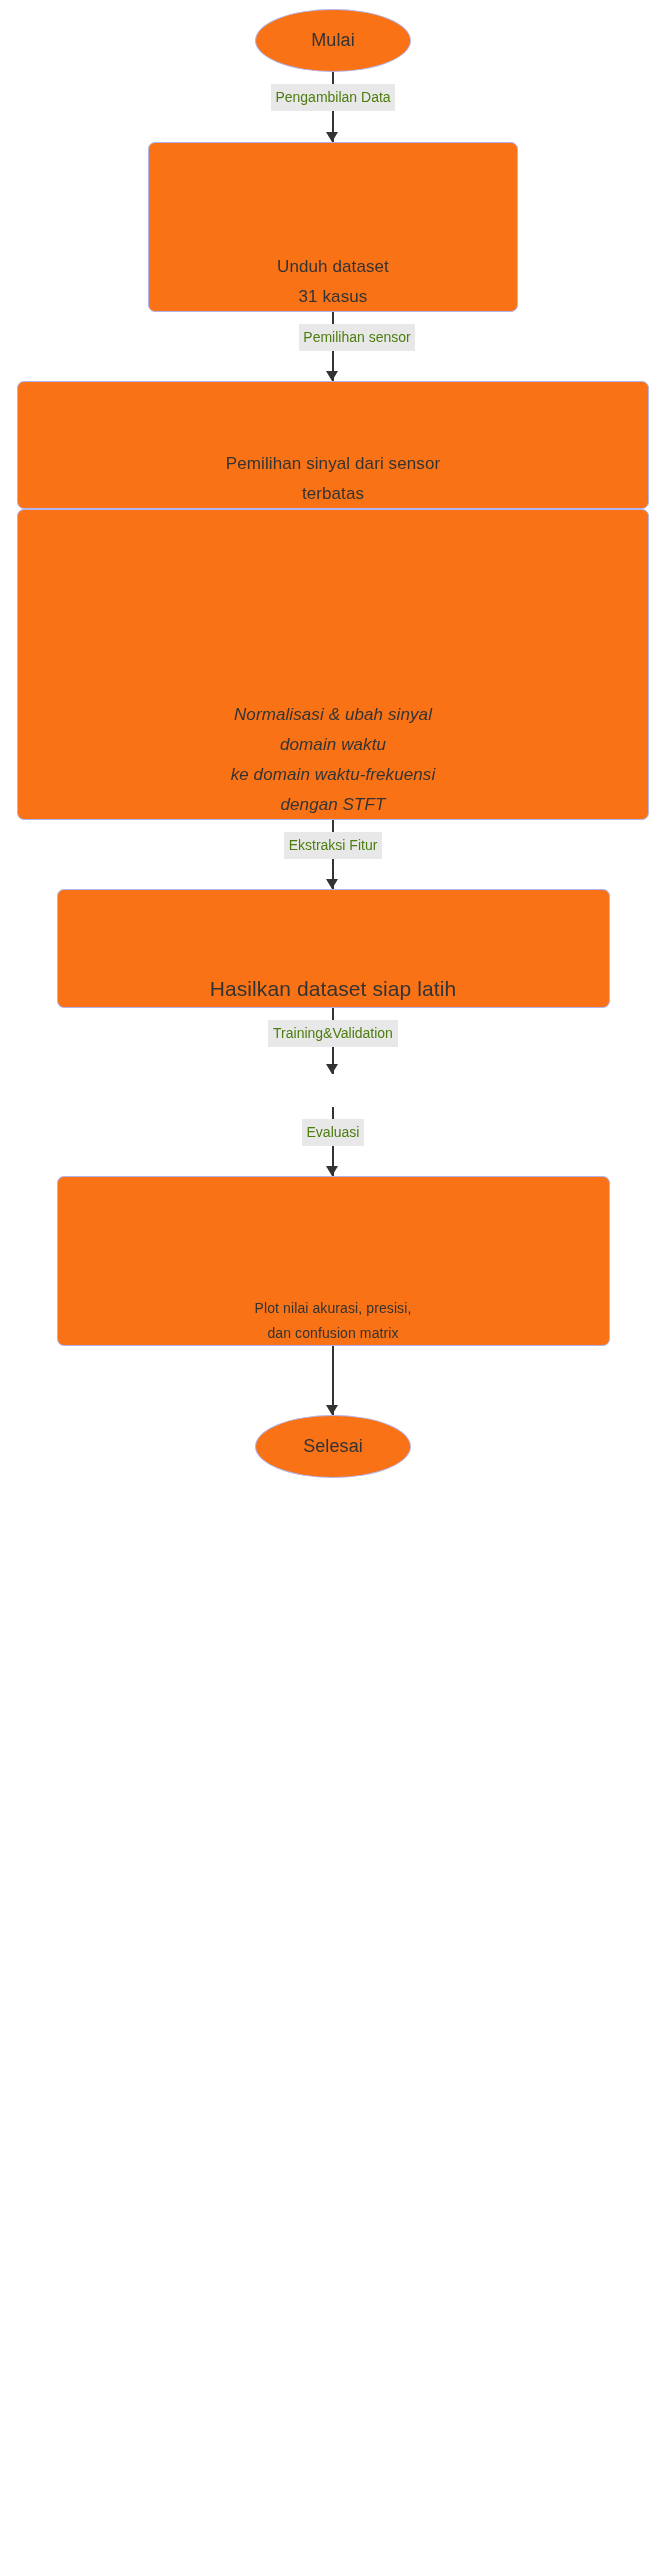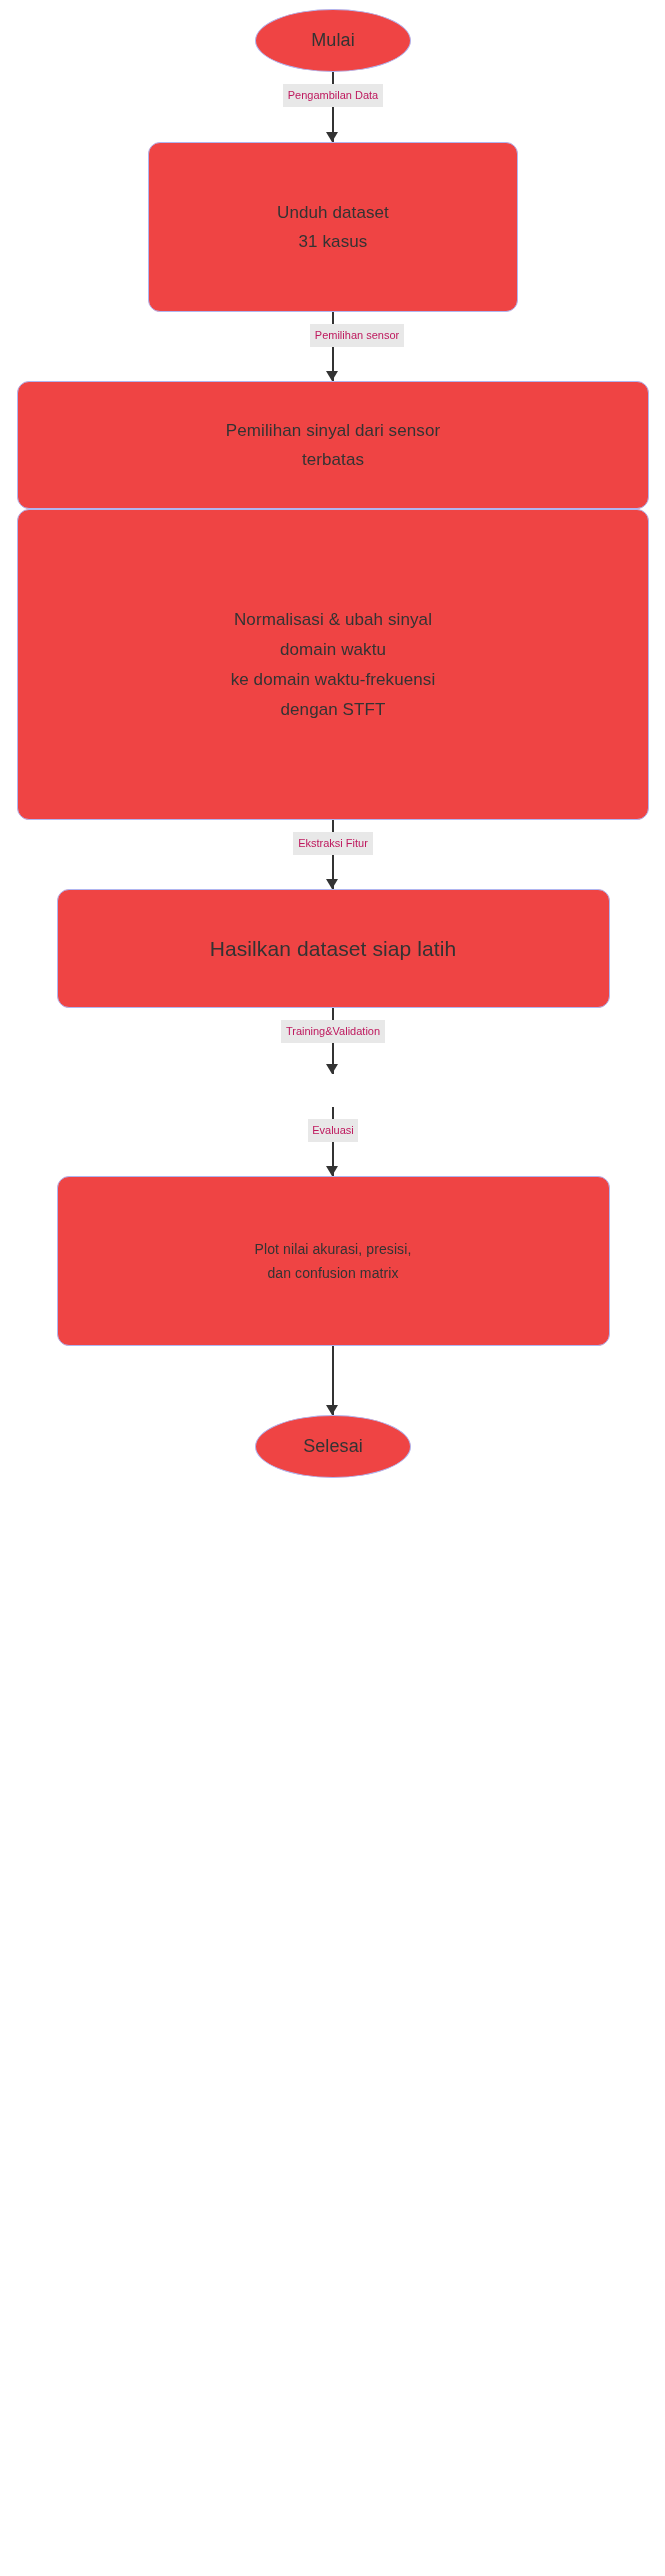--- a/index.html
+++ b/index.html
@@ -24,36 +24,37 @@
     top: 0;
     width: 666px;
     display: flex;
     flex-direction: column;
     align-items: center;
   }
 
   
   .node {
     box-sizing: border-box;
-    background: #ef4444;
+    background: #f97316;
     border: 1.3px solid #b0b5f0;
     color: #333333;
     display: flex;
     align-items: center;
     justify-content: center;
     text-align: center;
     line-height: 1.75;
     font-size: 17px;
     letter-spacing: 0.1px;
   }
   .node-terminal {
     border-radius: 50%;
   }
   .node-process {
-    border-radius: 12px;
+    border-radius: 7px;
+    align-items: flex-end;
   }
   .node-inner {
     padding: 0 9.4px;
     white-space: pre-line;
   }
 
   
   .edge {
     position: relative;
     width: 666px;
@@ -79,22 +80,22 @@
     width: 0;
     height: 0;
     border-left: 6.7px solid transparent;
     border-right: 6.7px solid transparent;
     border-top: 10.7px solid #333333;
   }
   .edge-label {
     position: relative;
     z-index: 2;
     background: #e8e8e8;
-    color: #be185d;
-    font-size: 11px;
+    color: #4d7c0f;
+    font-size: 14px;
     line-height: 1.35;
     padding: 3.4px 4.7px 4px 4.7px;
     white-space: nowrap;
   }
   .edge-spacer-top { height: 12px; }
 </style>
 </head>
 <body>
 
 <div id="flow-root">
@@ -122,21 +123,21 @@
       <div class="edge-label">Pemilihan sensor</div>
       <div class="edge-arrow"></div>
     </div>
 
     <div class="node node-process" style="width:632px;height:128px;font-size:17px;">
       <span class="node-inner">Pemilihan sinyal dari sensor
 terbatas</span>
     </div>
 
 
-    <div class="node node-process" style="width:632px;height:311px;font-size:17px;">
+    <div class="node node-process" style="width:632px;height:311px;font-size:17px;font-style:italic;">
       <span class="node-inner">Normalisasi &amp; ubah sinyal
 domain waktu
 ke domain waktu-frekuensi
 dengan STFT</span>
     </div>
 
     <div class="edge" style="height:69px;">
       <div class="edge-line"></div>
       <div class="edge-spacer-top"></div>
       <div class="edge-label">Ekstraksi Fitur</div>

